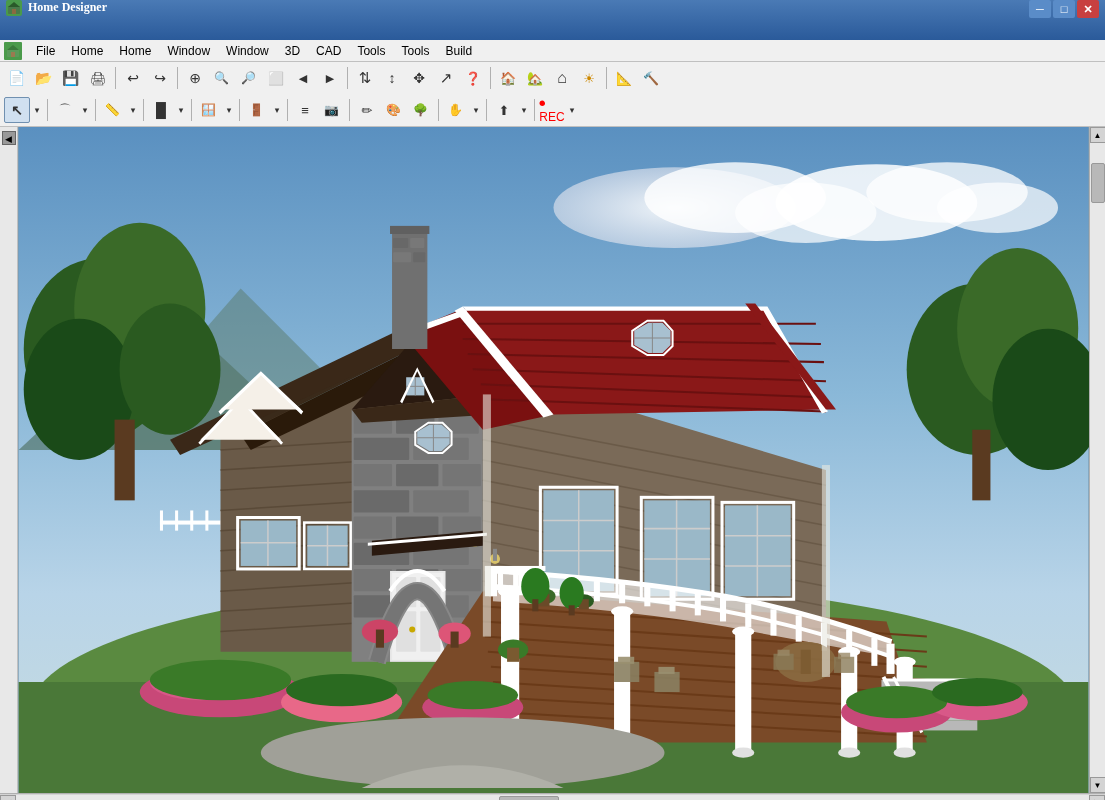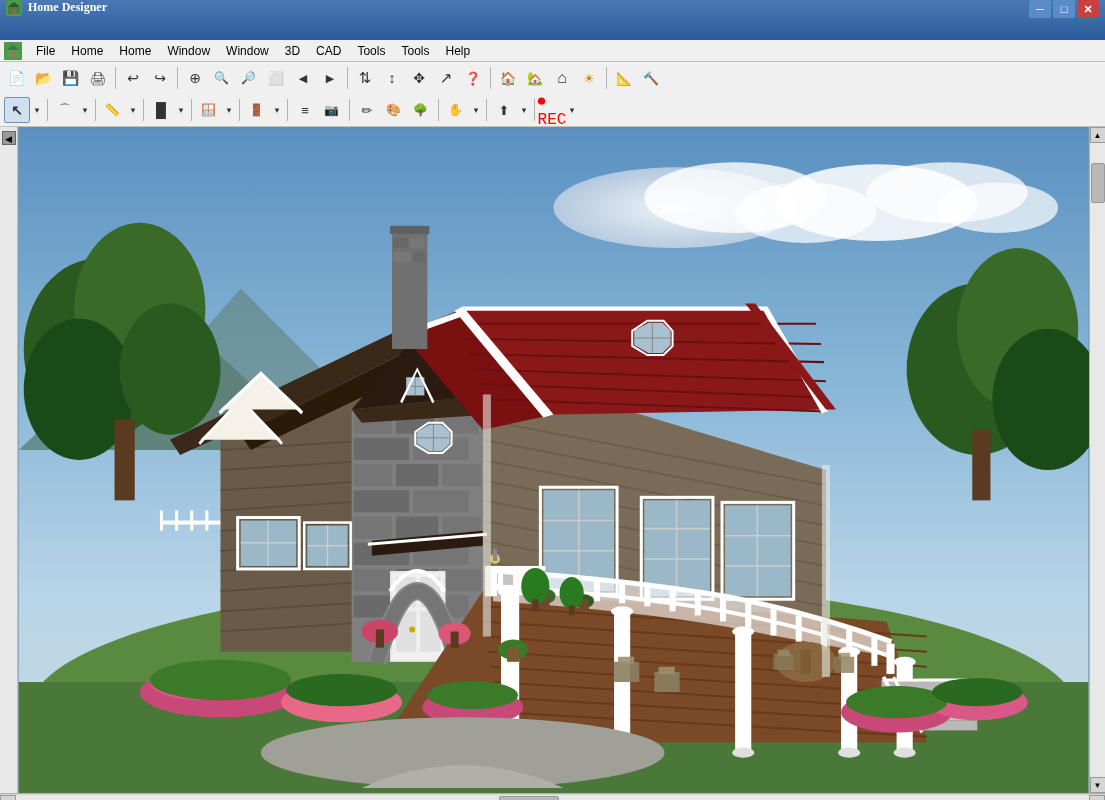--- a/index.html
+++ b/index.html
@@ -248,21 +248,21 @@
   </div>
   <div class="menu-item">File</div>
   <div class="menu-item">Home</div>
   <div class="menu-item">Home</div>
   <div class="menu-item">Window</div>
   <div class="menu-item">Window</div>
   <div class="menu-item">3D</div>
   <div class="menu-item">CAD</div>
   <div class="menu-item">Tools</div>
   <div class="menu-item">Tools</div>
-  <div class="menu-item">Help</div>
+  <div class="menu-item">Build</div>
 </div>
 
 <div id="toolbar-area">
 
   <div id="toolbar1">
     <div class="tb-group">
       <div class="tb-btn icon-new" title="New"></div>
       <div class="tb-btn icon-open" title="Open"></div>
       <div class="tb-btn icon-save" title="Save"></div>
       <div class="tb-btn icon-print" title="Print"></div>
@@ -341,21 +341,21 @@
     <div class="tb-sep"></div>
     <div class="tb-group">
       <div class="tb-btn" style="font-size:12px;">✋</div>
       <div class="tb-btn" style="font-size:9px; width:12px;">▾</div>
       <div class="tb-sep"></div>
       <div class="tb-btn" style="font-size:13px;">⬆</div>
       <div class="tb-btn" style="font-size:9px; width:12px;">▾</div>
     </div>
     <div class="tb-sep"></div>
     <div class="tb-group">
-      <div class="tb-btn" style="font-size:16px; color:red;font-family:Liberation Mono, monospace;">⏺ REC</div>
+      <div class="tb-btn" style="font-size:12px; color:red;">⏺ REC</div>
       <div class="tb-btn" style="font-size:9px; width:12px;">▾</div>
     </div>
   </div>
 </div>
 
 <div id="main-area">
 
   <div id="left-panel">
     <div style="width:14px; height:14px; background:#999; border:1px solid #666; font-size:9px; text-align:center; line-height:14px; cursor:pointer;">◀</div>
   </div>

